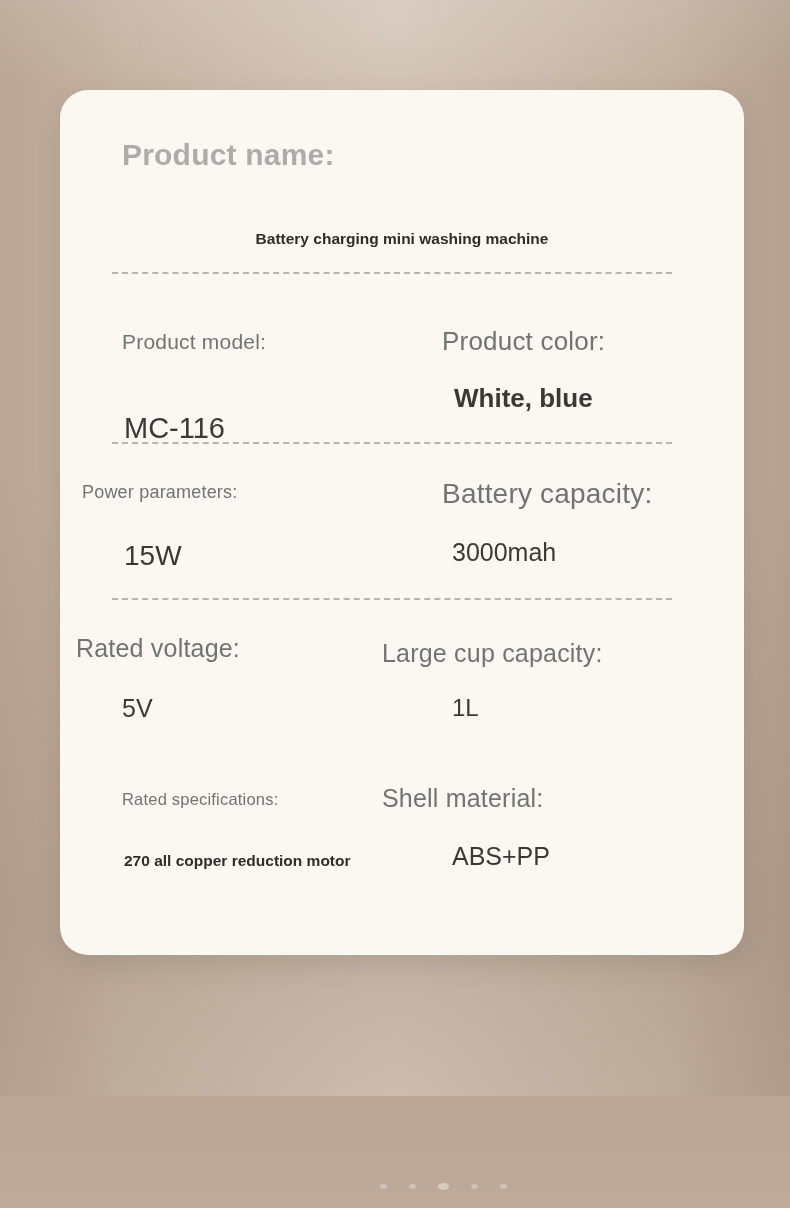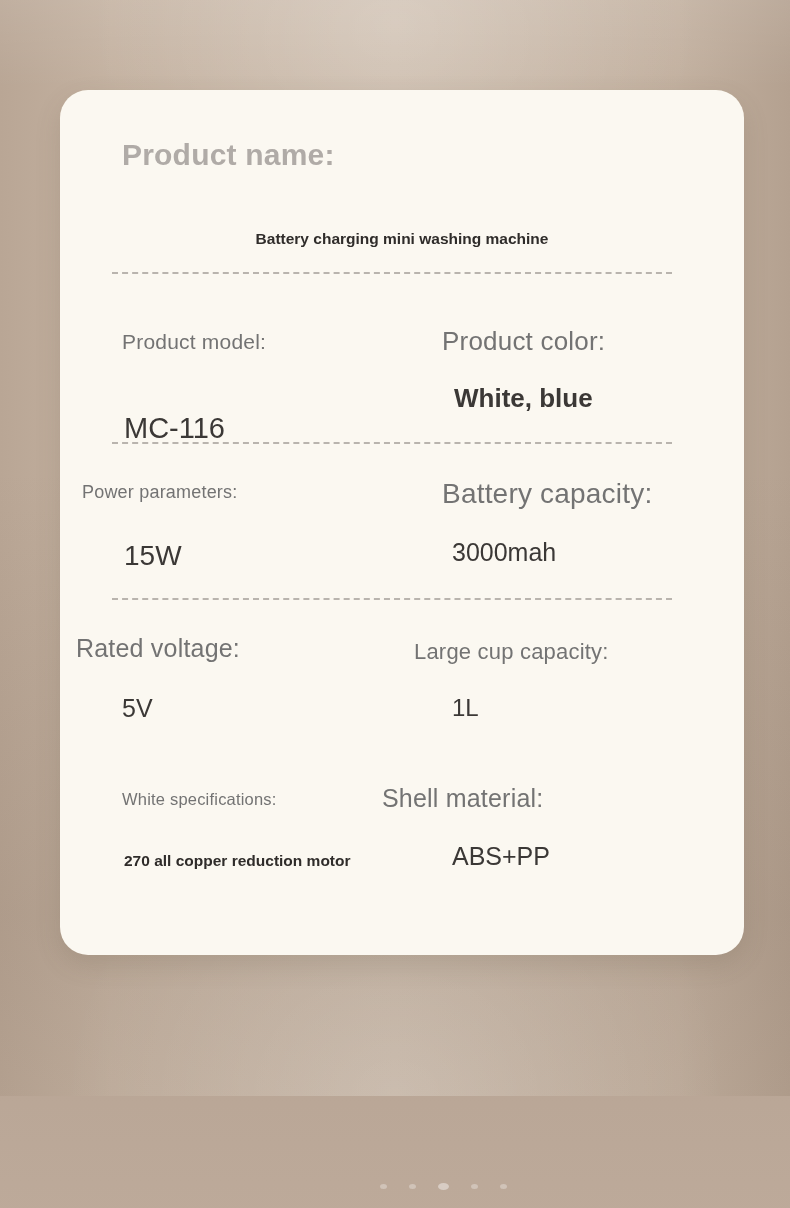--- a/index.html
+++ b/index.html
@@ -122,21 +122,21 @@
 
   
   .r3-label-a { left: 22px; top: 392px; font-size: 18px; }
   .r3-value-a { left: 64px; top: 450px; font-size: 28px; }
   .r3-label-b { left: 382px; top: 388px; font-size: 28px; text-align: center; }
   .r3-value-b { left: 392px; top: 448px; font-size: 25px; }
 
   
   .r4-label-a { left: 16px; top: 544px; font-size: 25px; }
   .r4-value-a { left: 62px; top: 604px; font-size: 25px; }
-  .r4-label-b { left: 322px; top: 549px; font-size: 22px; margin-left: 32px; }
+  .r4-label-b { left: 322px; top: 549px; font-size: 25px; }
   .r4-value-b { left: 392px; top: 604px; font-size: 24px; }
 
   
   .r5-label-a { left: 62px; top: 700px; font-size: 16.5px; }
   .r5-value-a { left: 64px; top: 762px; font-size: 15.5px; font-weight: 700; color: #2f2c2a; }
   .r5-label-b { left: 322px; top: 694px; font-size: 25px; }
   .r5-value-b { left: 392px; top: 752px; font-size: 25px; }
 </style>
 </head>
 <body>
@@ -160,21 +160,21 @@
     <div class="block value r3-value-a">15W</div>
     <div class="block label r3-label-b">Battery capacity:</div>
     <div class="block value r3-value-b">3000mah</div>
     <div class="divider d3"></div>
 
     <div class="block label r4-label-a">Rated voltage:</div>
     <div class="block value r4-value-a">5V</div>
     <div class="block label r4-label-b">Large cup capacity:</div>
     <div class="block value r4-value-b">1L</div>
 
-    <div class="block label r5-label-a">White specifications:</div>
+    <div class="block label r5-label-a">Rated specifications:</div>
     <div class="block value r5-value-a">270 all copper reduction motor</div>
     <div class="block label r5-label-b">Shell material:</div>
     <div class="block value r5-value-b">ABS+PP</div>
 
   </div>
 
   <div class="dots">
     <span></span>
     <span></span>
     <span class="big"></span>

